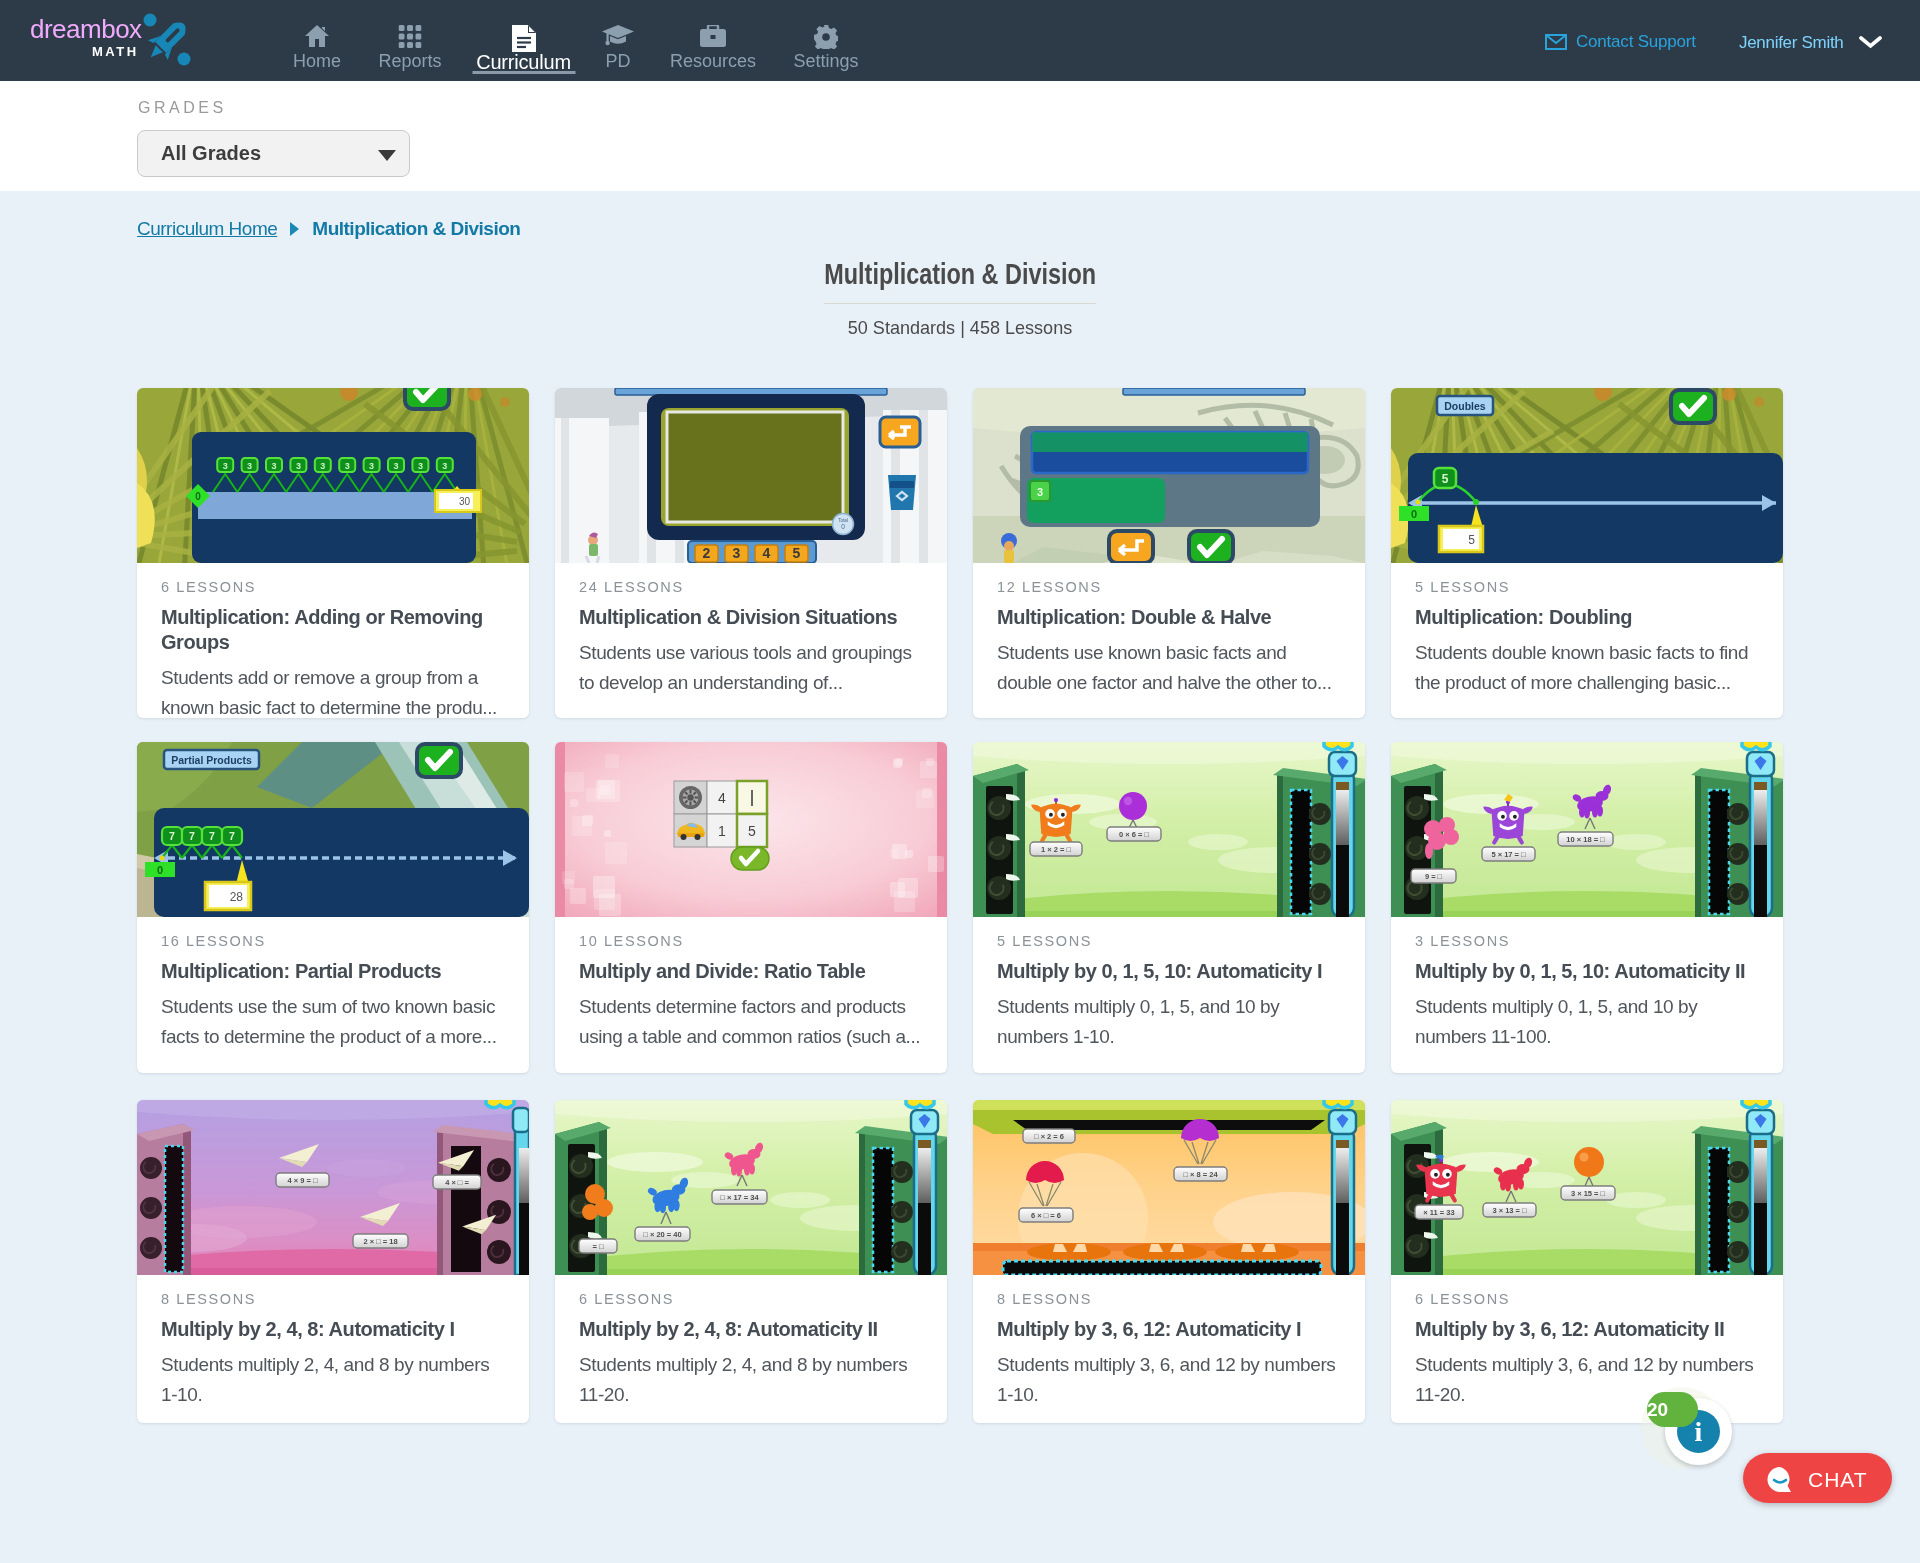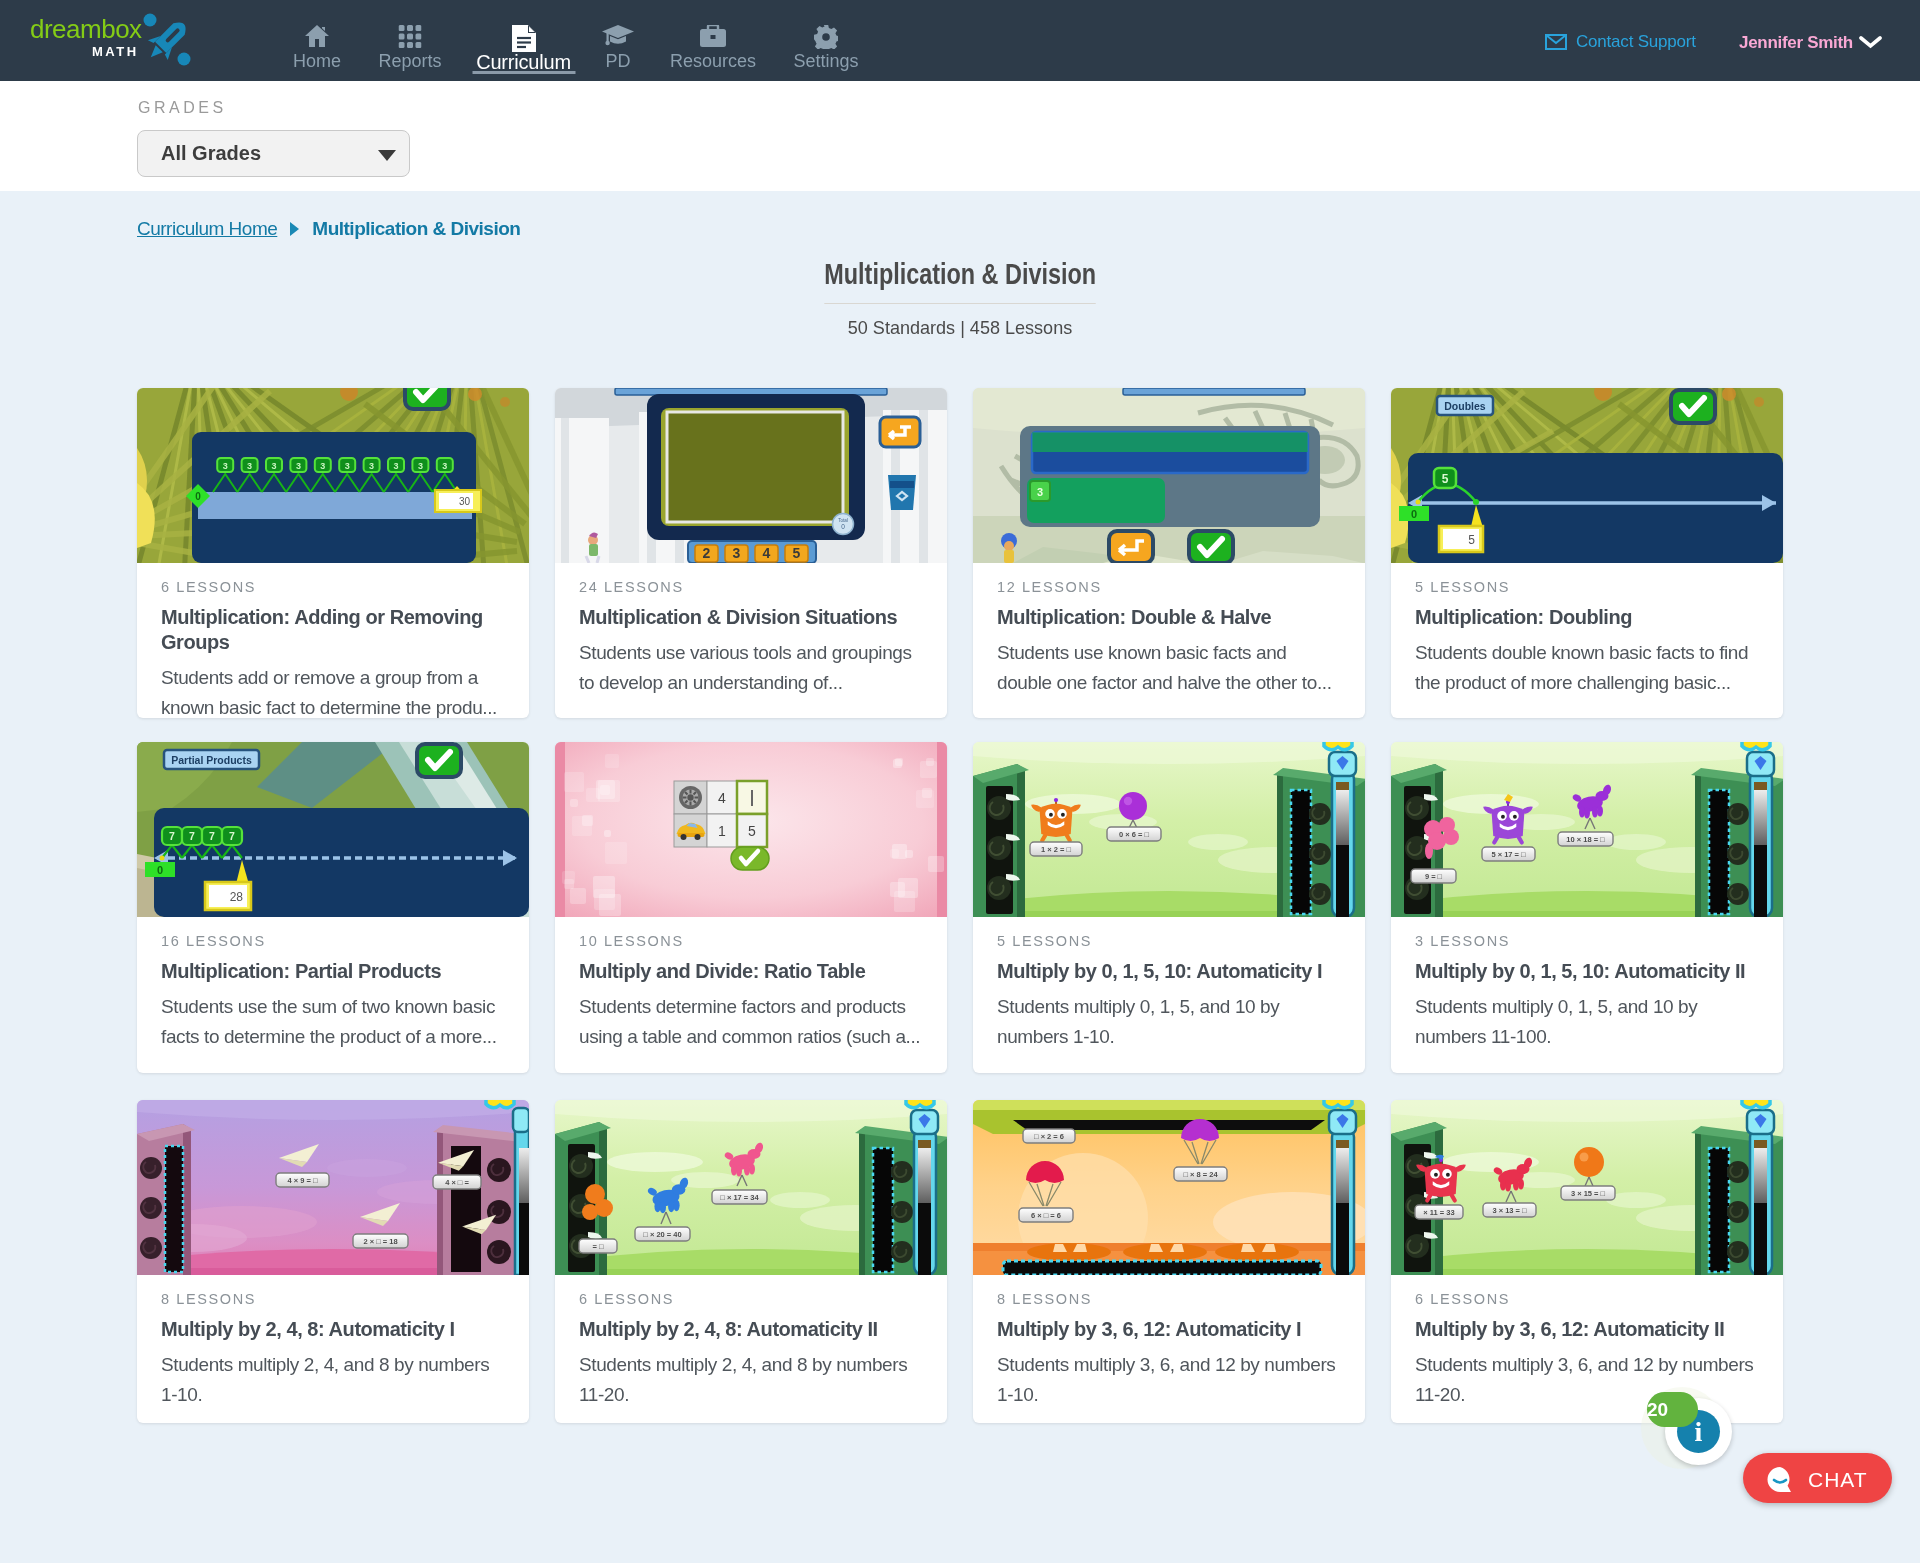--- a/index.html
+++ b/index.html
@@ -1,31 +1,31 @@
 <!DOCTYPE html>
 <html><head>
 <meta charset="utf-8">
 <style>
 *{margin:0;padding:0;box-sizing:border-box}
 body{width:1920px;height:1563px;background:#e9f1f8;font-family:"Liberation Sans",sans-serif;position:relative;overflow:hidden}
 
 .hdr{position:absolute;top:0;left:0;width:1920px;height:81px;background:#2d3b49}
 .logo{position:absolute;left:30px;top:14px}
-.logo .db{color:#84cc16;font-size:26px;font-weight:300;letter-spacing:-0.5px}
+.logo .db{color:#f0abfc;font-size:26px;font-weight:300;letter-spacing:-0.5px}
 .logo .math{color:#fff;font-size:13px;font-weight:bold;letter-spacing:2.5px;position:absolute;left:62px;top:30px}
 .rocket{position:absolute;left:142px;top:12px}
 .navitem{position:absolute;top:6px;height:104px;text-align:center;color:#8c9fae}
 .navitem svg{position:absolute;top:19px;left:50%;transform:translateX(-50%)}
 .navitem .lbl{position:absolute;top:45px;width:100%;font-size:18px}
 .navitem.act{color:#fff}
 .navitem.act .lbl{font-weight:normal;font-size:20px;letter-spacing:-0.2px}
 .navitem.act .ul{position:absolute;top:65px;left:50%;transform:translateX(-50%);height:3px;background:#8b9aa9}
 .csup{position:absolute;left:1545px;top:32px;color:#29a3dc;font-size:17px;letter-spacing:-0.2px}
 .csup svg{vertical-align:-3px;margin-right:9px}
-.uname{position:absolute;left:1739px;top:33px;color:#f9a8d4;font-size:17px;font-weight:bold;letter-spacing:-0.3px}
+.uname{position:absolute;left:1739px;top:33px;color:#7dd3fc;font-size:17px;font-weight:normal;letter-spacing:-0.3px}
 .chev{position:absolute;left:1859px;top:36px}
 
 .gbar{position:absolute;top:81px;left:0;width:1920px;height:110px;background:#fff}
 .glabel{position:absolute;left:138px;top:18px;font-size:16px;letter-spacing:3.5px;color:#9a9a9a}
 .gsel{position:absolute;left:137px;top:49px;width:273px;height:47px;background:#f2f2f2;border:1px solid #c9c9c9;border-radius:8px}
 .gsel .t{position:absolute;left:23px;top:11px;font-size:20px;font-weight:bold;color:#3d3d3d}
 .gsel .c{position:absolute;right:13px;top:19px;width:0;height:0;border-left:9px solid transparent;border-right:9px solid transparent;border-top:11px solid #3a3a3a}
 
 .crumb{position:absolute;left:137px;top:218px;font-size:19px;color:#137aa5;letter-spacing:-0.5px}
 .crumb .lnk{text-decoration:underline}

